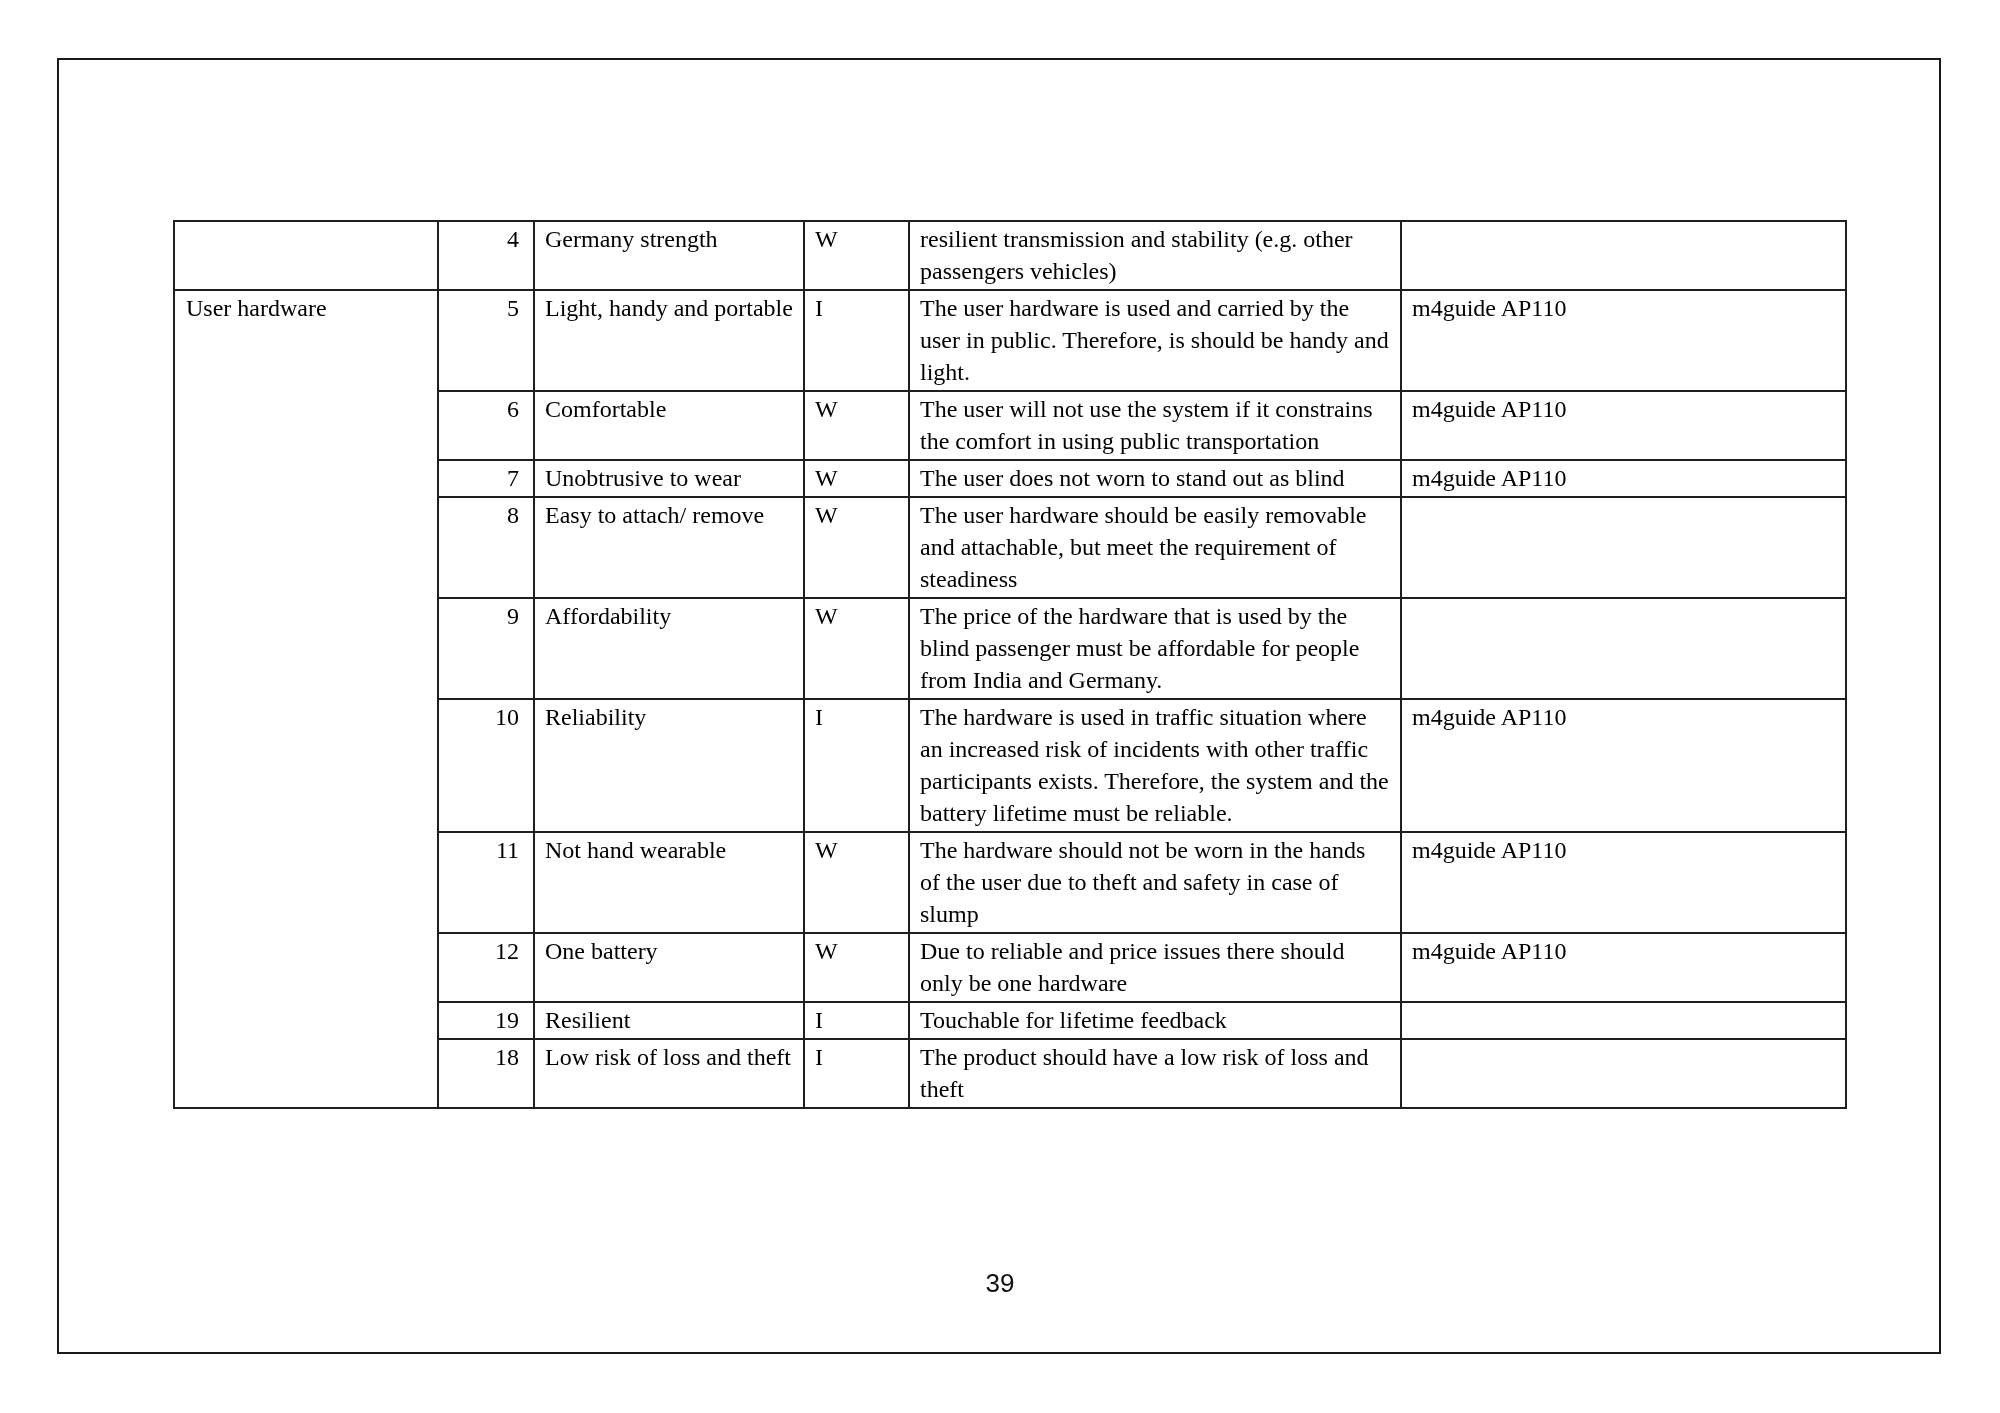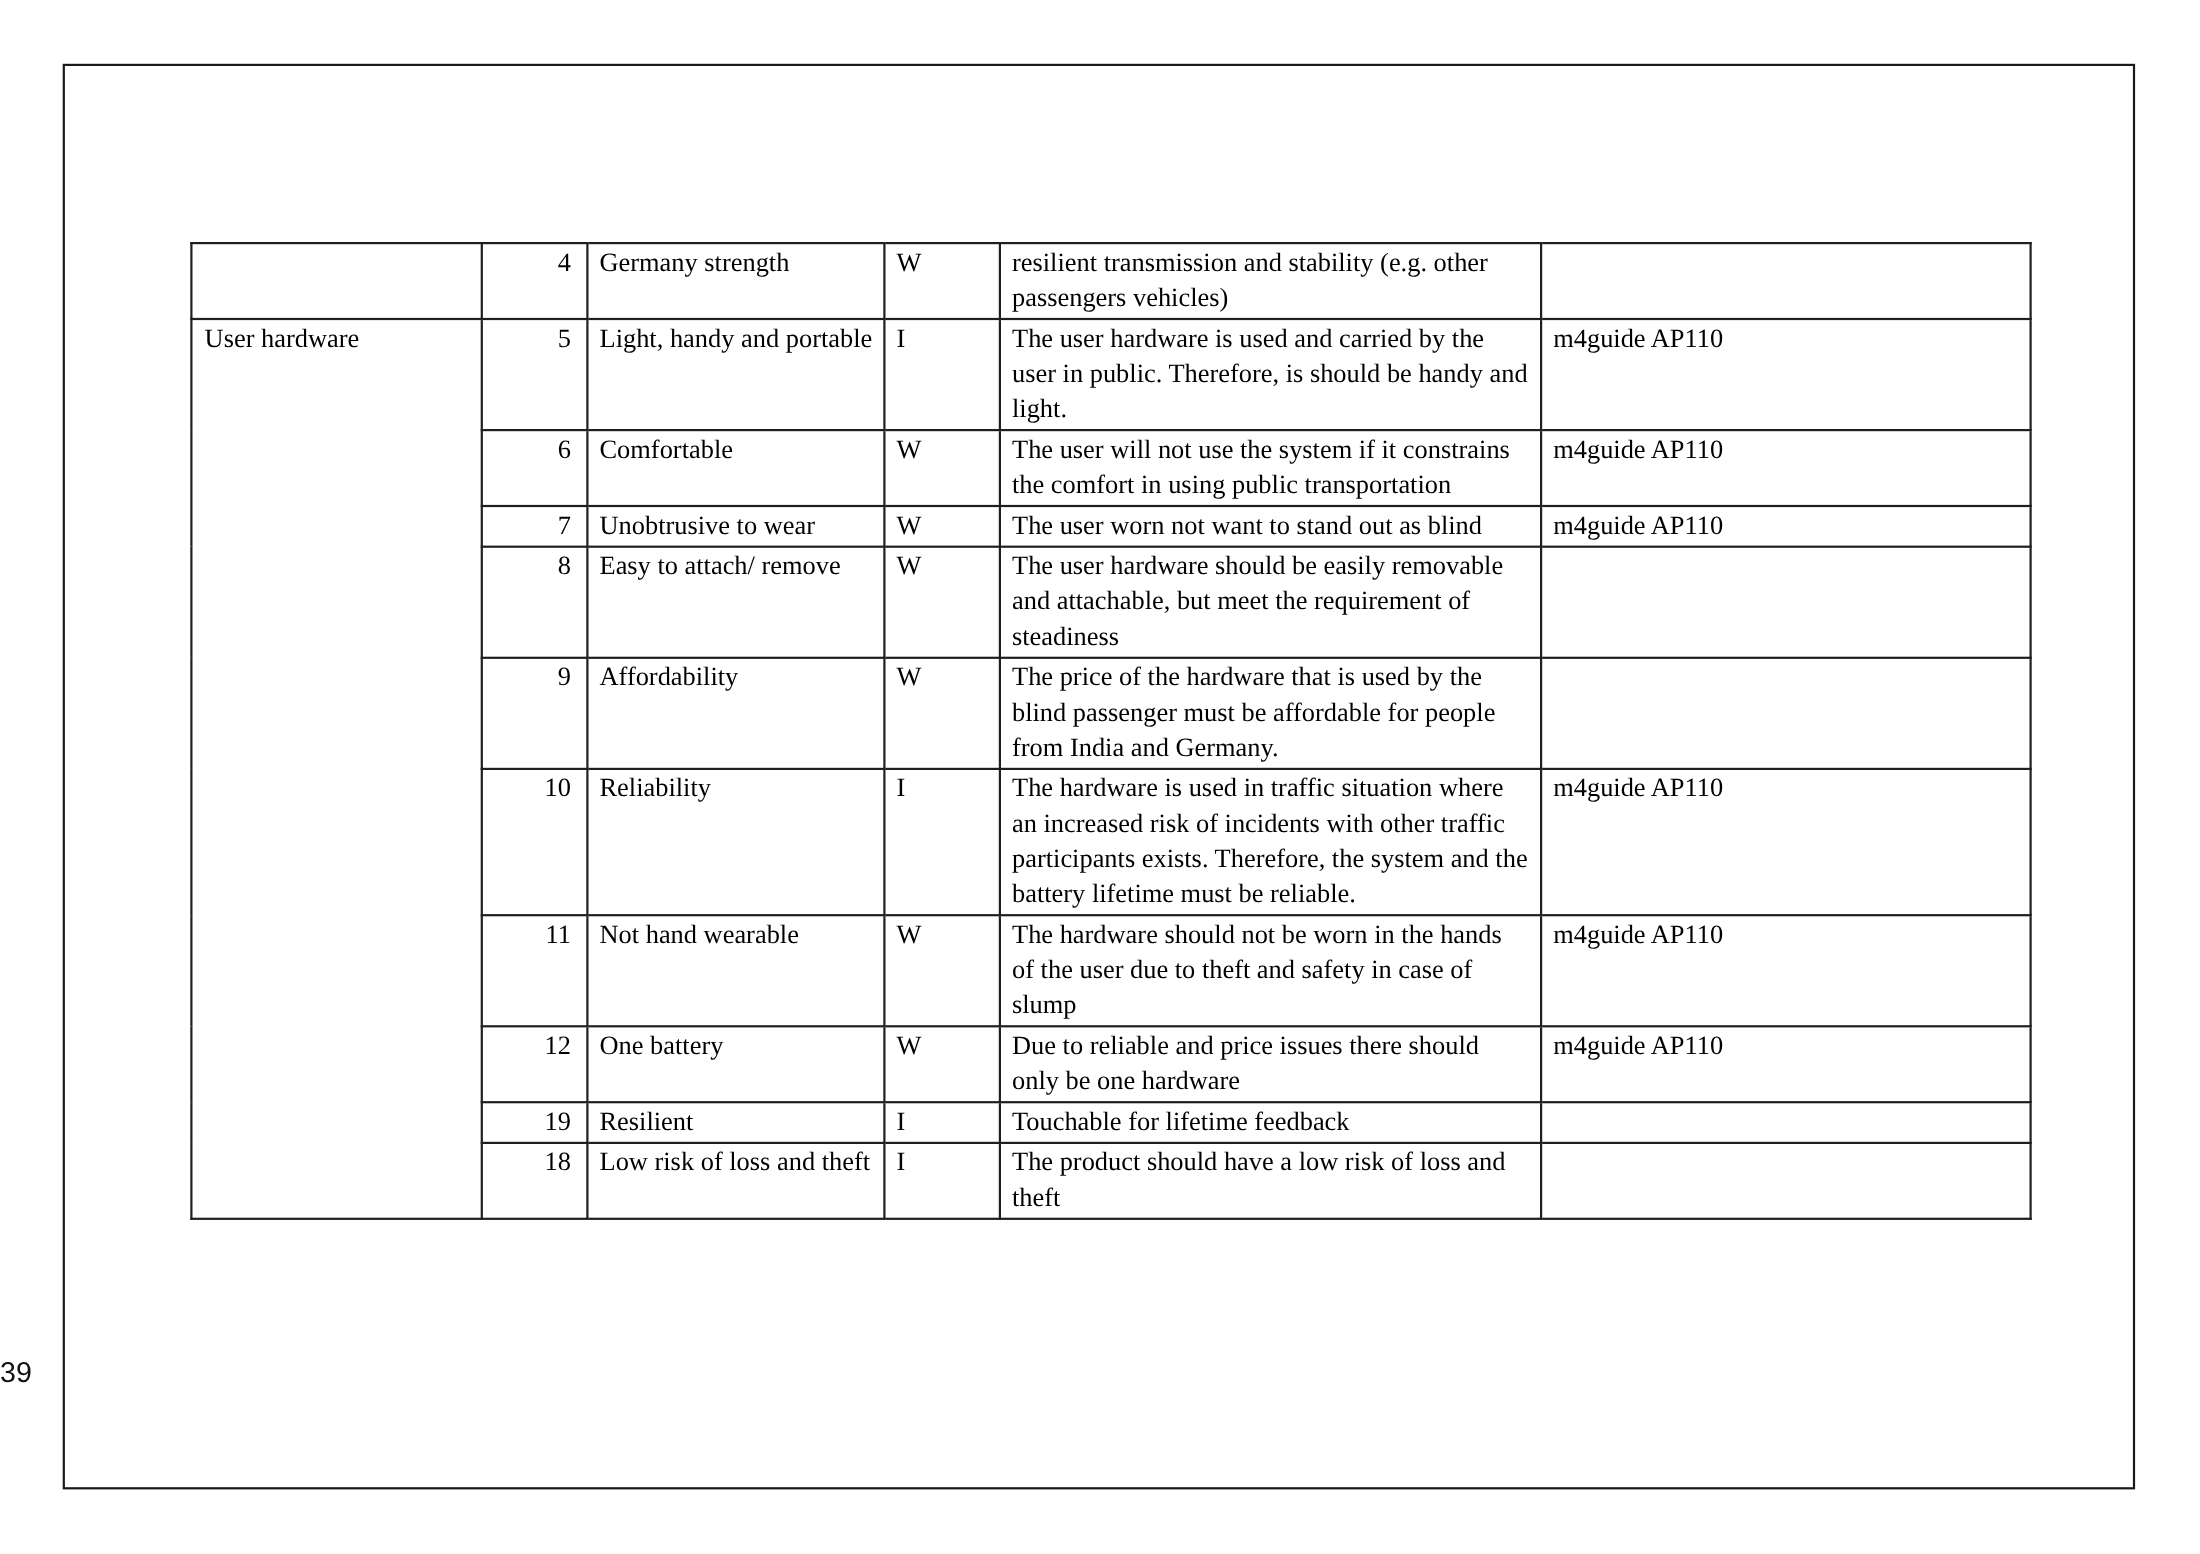--- a/index.html
+++ b/index.html
@@ -48,22 +48,22 @@
     padding-left: 11px;
   }
   table.req-table td.cell-number {
     text-align: right;
     padding-right: 14px;
   }
   .page-number {
     position: absolute;
     left: 0;
     width: 2000px;
-    top: 1232px;
-    text-align: left;
+    top: 1268px;
+    text-align: center;
     font-family: "Liberation Sans", sans-serif;
     font-size: 26px;
     color: #111111;
   }
 </style>
 </head>
 <body>
 
 <div class="canvas">
   <div class="page-border"></div>
@@ -98,21 +98,21 @@
           <td class="cell-number">6</td>
           <td class="cell-name">Comfortable</td>
           <td class="cell-type">W</td>
           <td class="cell-description">The user will not use the system if it constrains the comfort in using public transportation</td>
           <td class="cell-source">m4guide AP110</td>
         </tr>
         <tr>
           <td class="cell-number">7</td>
           <td class="cell-name">Unobtrusive to wear</td>
           <td class="cell-type">W</td>
-          <td class="cell-description">The user worn not want to stand out as blind</td>
+          <td class="cell-description">The user does not worn to stand out as blind</td>
           <td class="cell-source">m4guide AP110</td>
         </tr>
         <tr>
           <td class="cell-number">8</td>
           <td class="cell-name">Easy to attach/ remove</td>
           <td class="cell-type">W</td>
           <td class="cell-description">The user hardware should be easily removable and attachable, but meet the requirement of steadiness</td>
           <td class="cell-source"></td>
         </tr>
         <tr>

